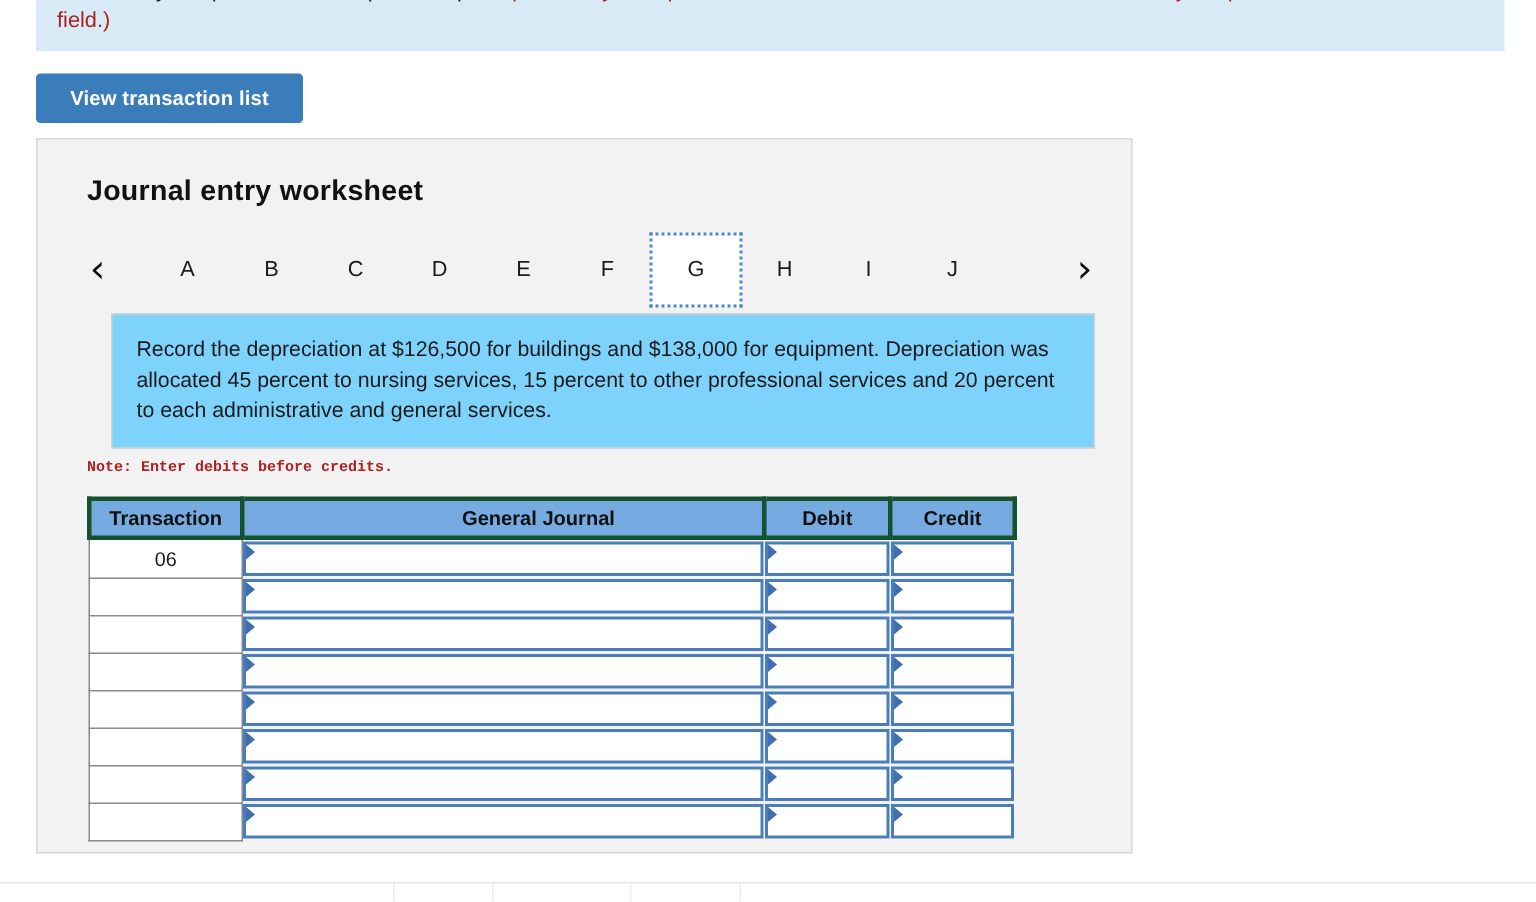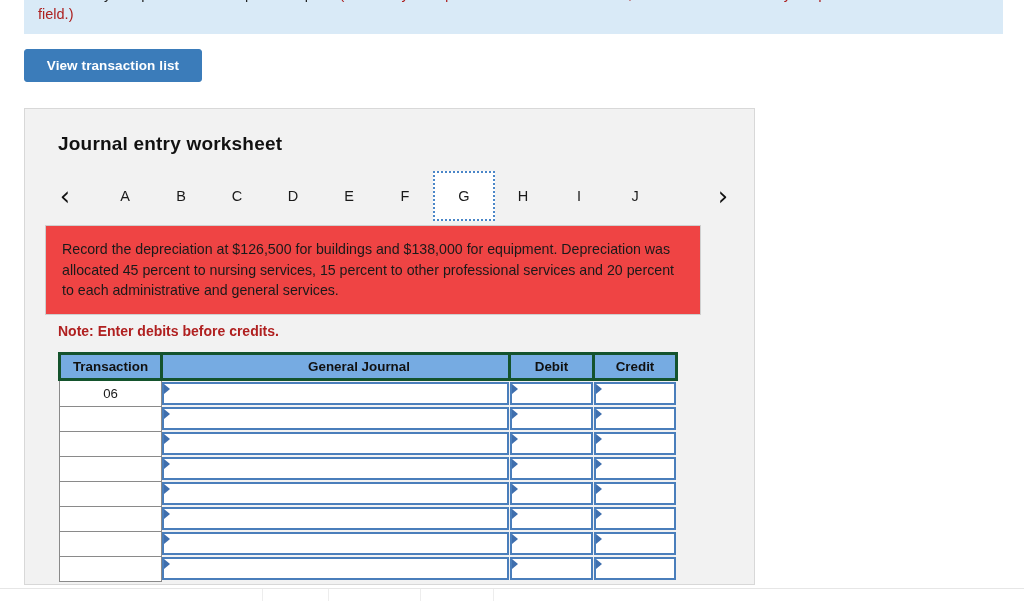--- a/index.html
+++ b/index.html
@@ -54,21 +54,21 @@
     display: flex;
     align-items: center;
     justify-content: center;
     letter-spacing: 0.1px;
   }
 
   
   .worksheet-panel {
     position: absolute;
     left: 24px;
-    top: 108px;
+    top: 92px;
     width: 731px;
     height: 477px;
     background: #f2f2f2;
     border: 1px solid #d8d8d8;
     overflow: hidden;
   }
 
   .worksheet-title {
     margin: 24px 0 0 33px;
     font-size: 19px;
@@ -121,37 +121,38 @@
   }
   .tab.active {
     background: #ffffff;
     border: 2px dotted #4a86c8;
     height: 50px;
     width: 62px;
   }
 
   
   .instruction-box {
-    margin: 5px 0 0 20px;
+    margin: 5px 0 0 49px;
     width: 656px;
     min-height: 90px;
-    background: #ef4444;
+    background: #7dd3fc;
     border: 1px solid #cfcfcf;
     padding: 13px 16px 13px 16px;
     font-size: 14.2px;
     line-height: 20.5px;
     color: #1a1a1a;
   }
 
   
   .note {
     margin: 8px 0 0 33px;
-    font-size: 14px;
+    font-size: 10px;
     color: #b02020;
     font-weight: bold;
+    font-family: Liberation Mono, monospace;
   }
 
   
   .jtable {
     margin: 13px 0 0 33px;
     width: 617px;
     border-collapse: collapse;
     table-layout: fixed;
   }
   .jtable th {

